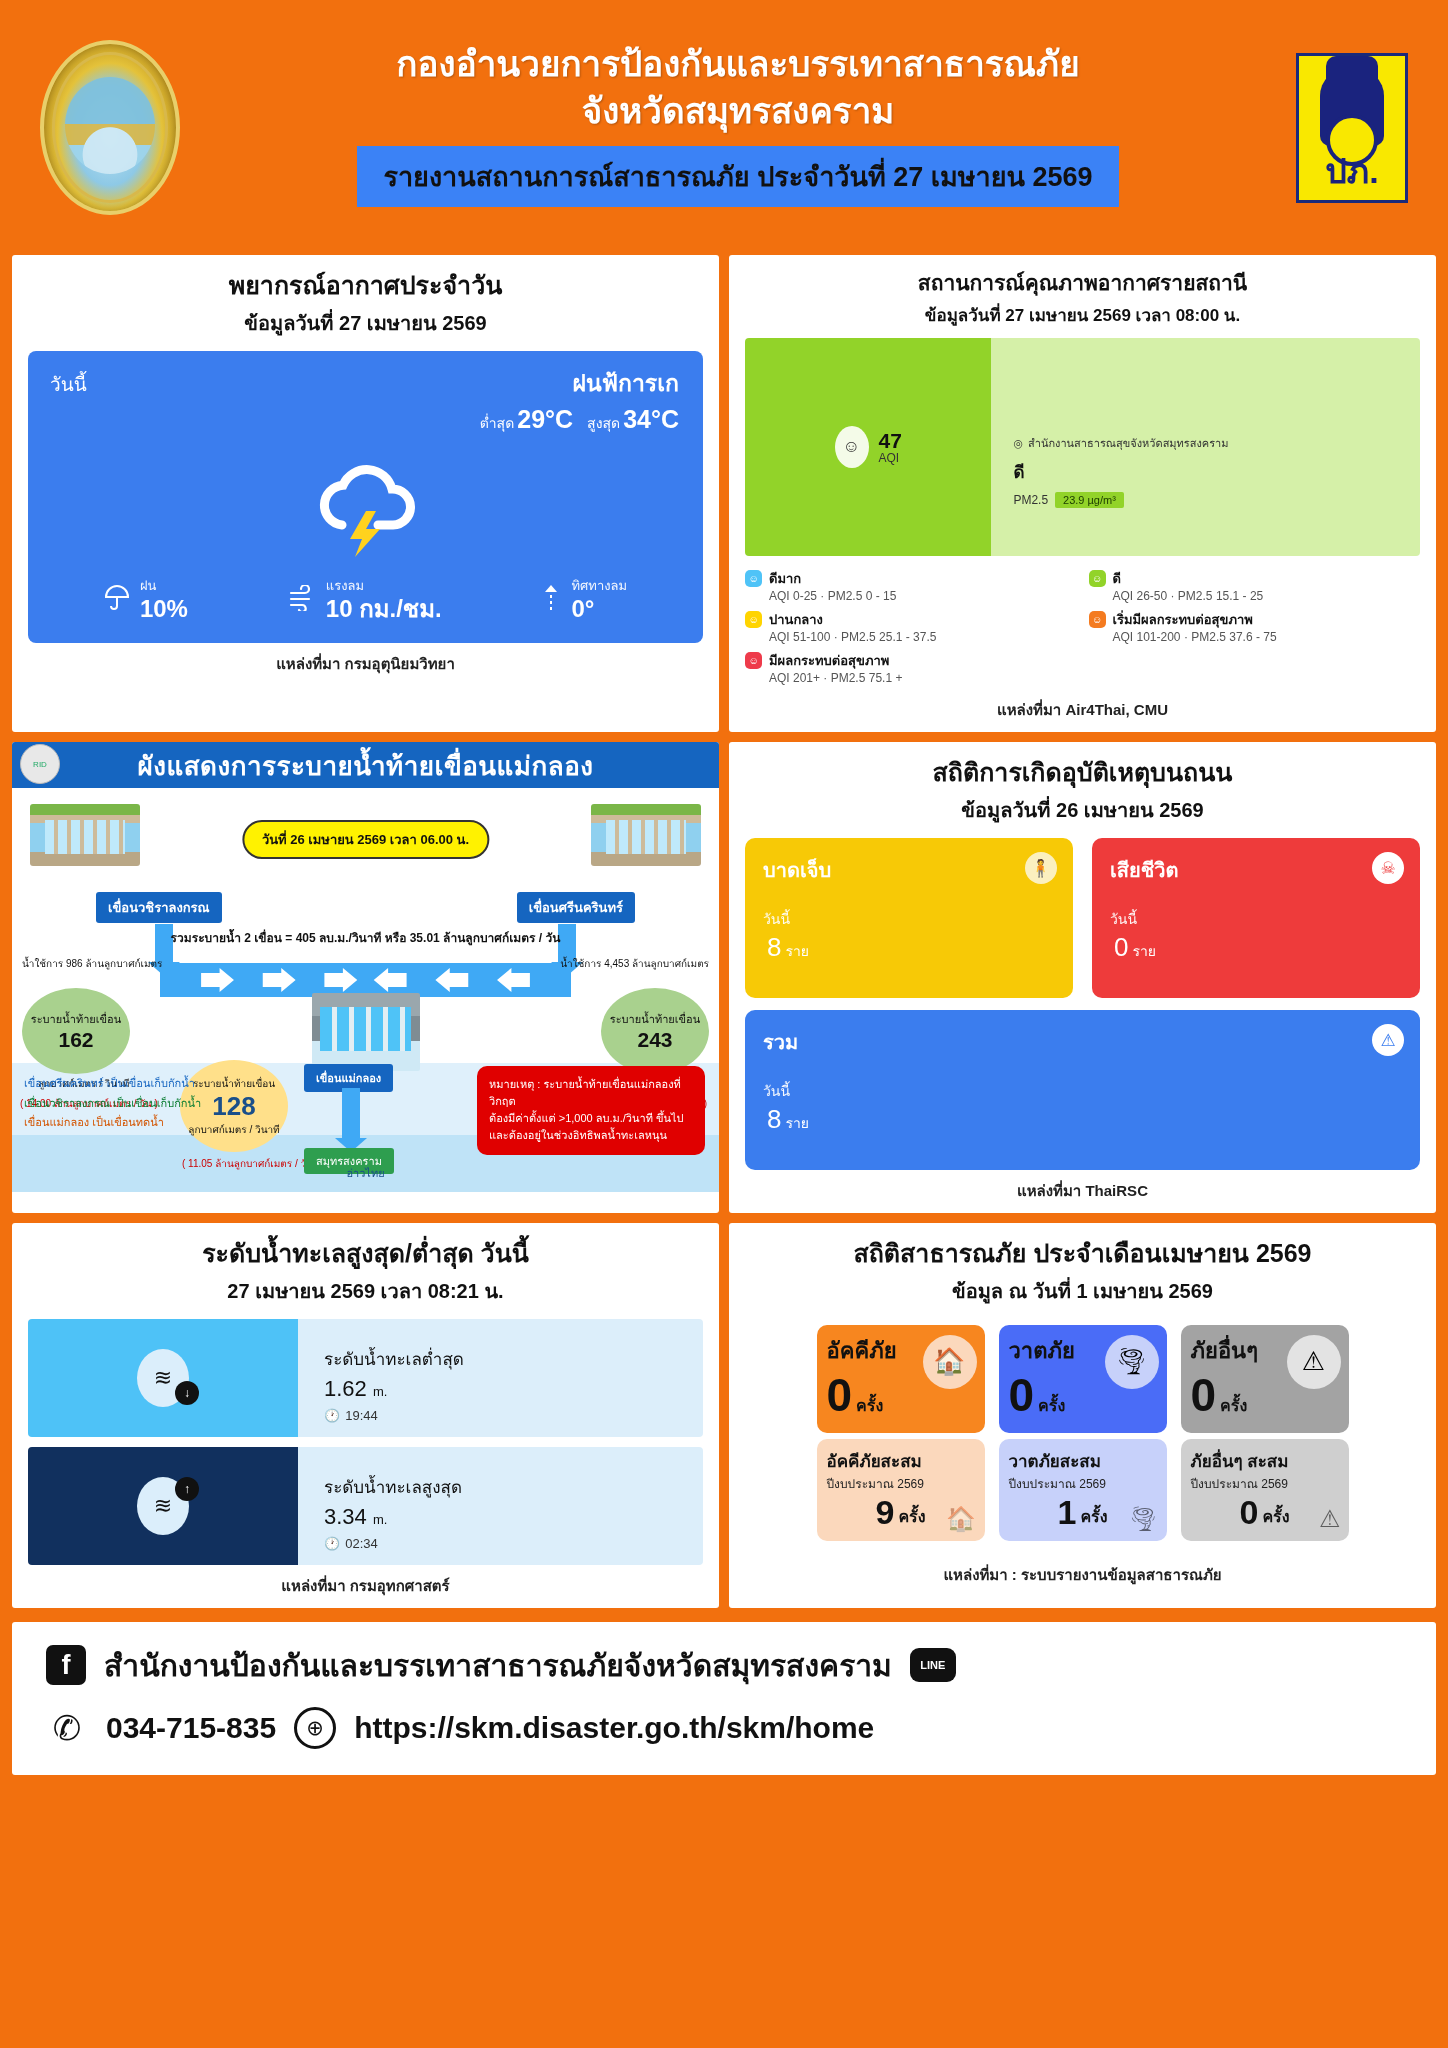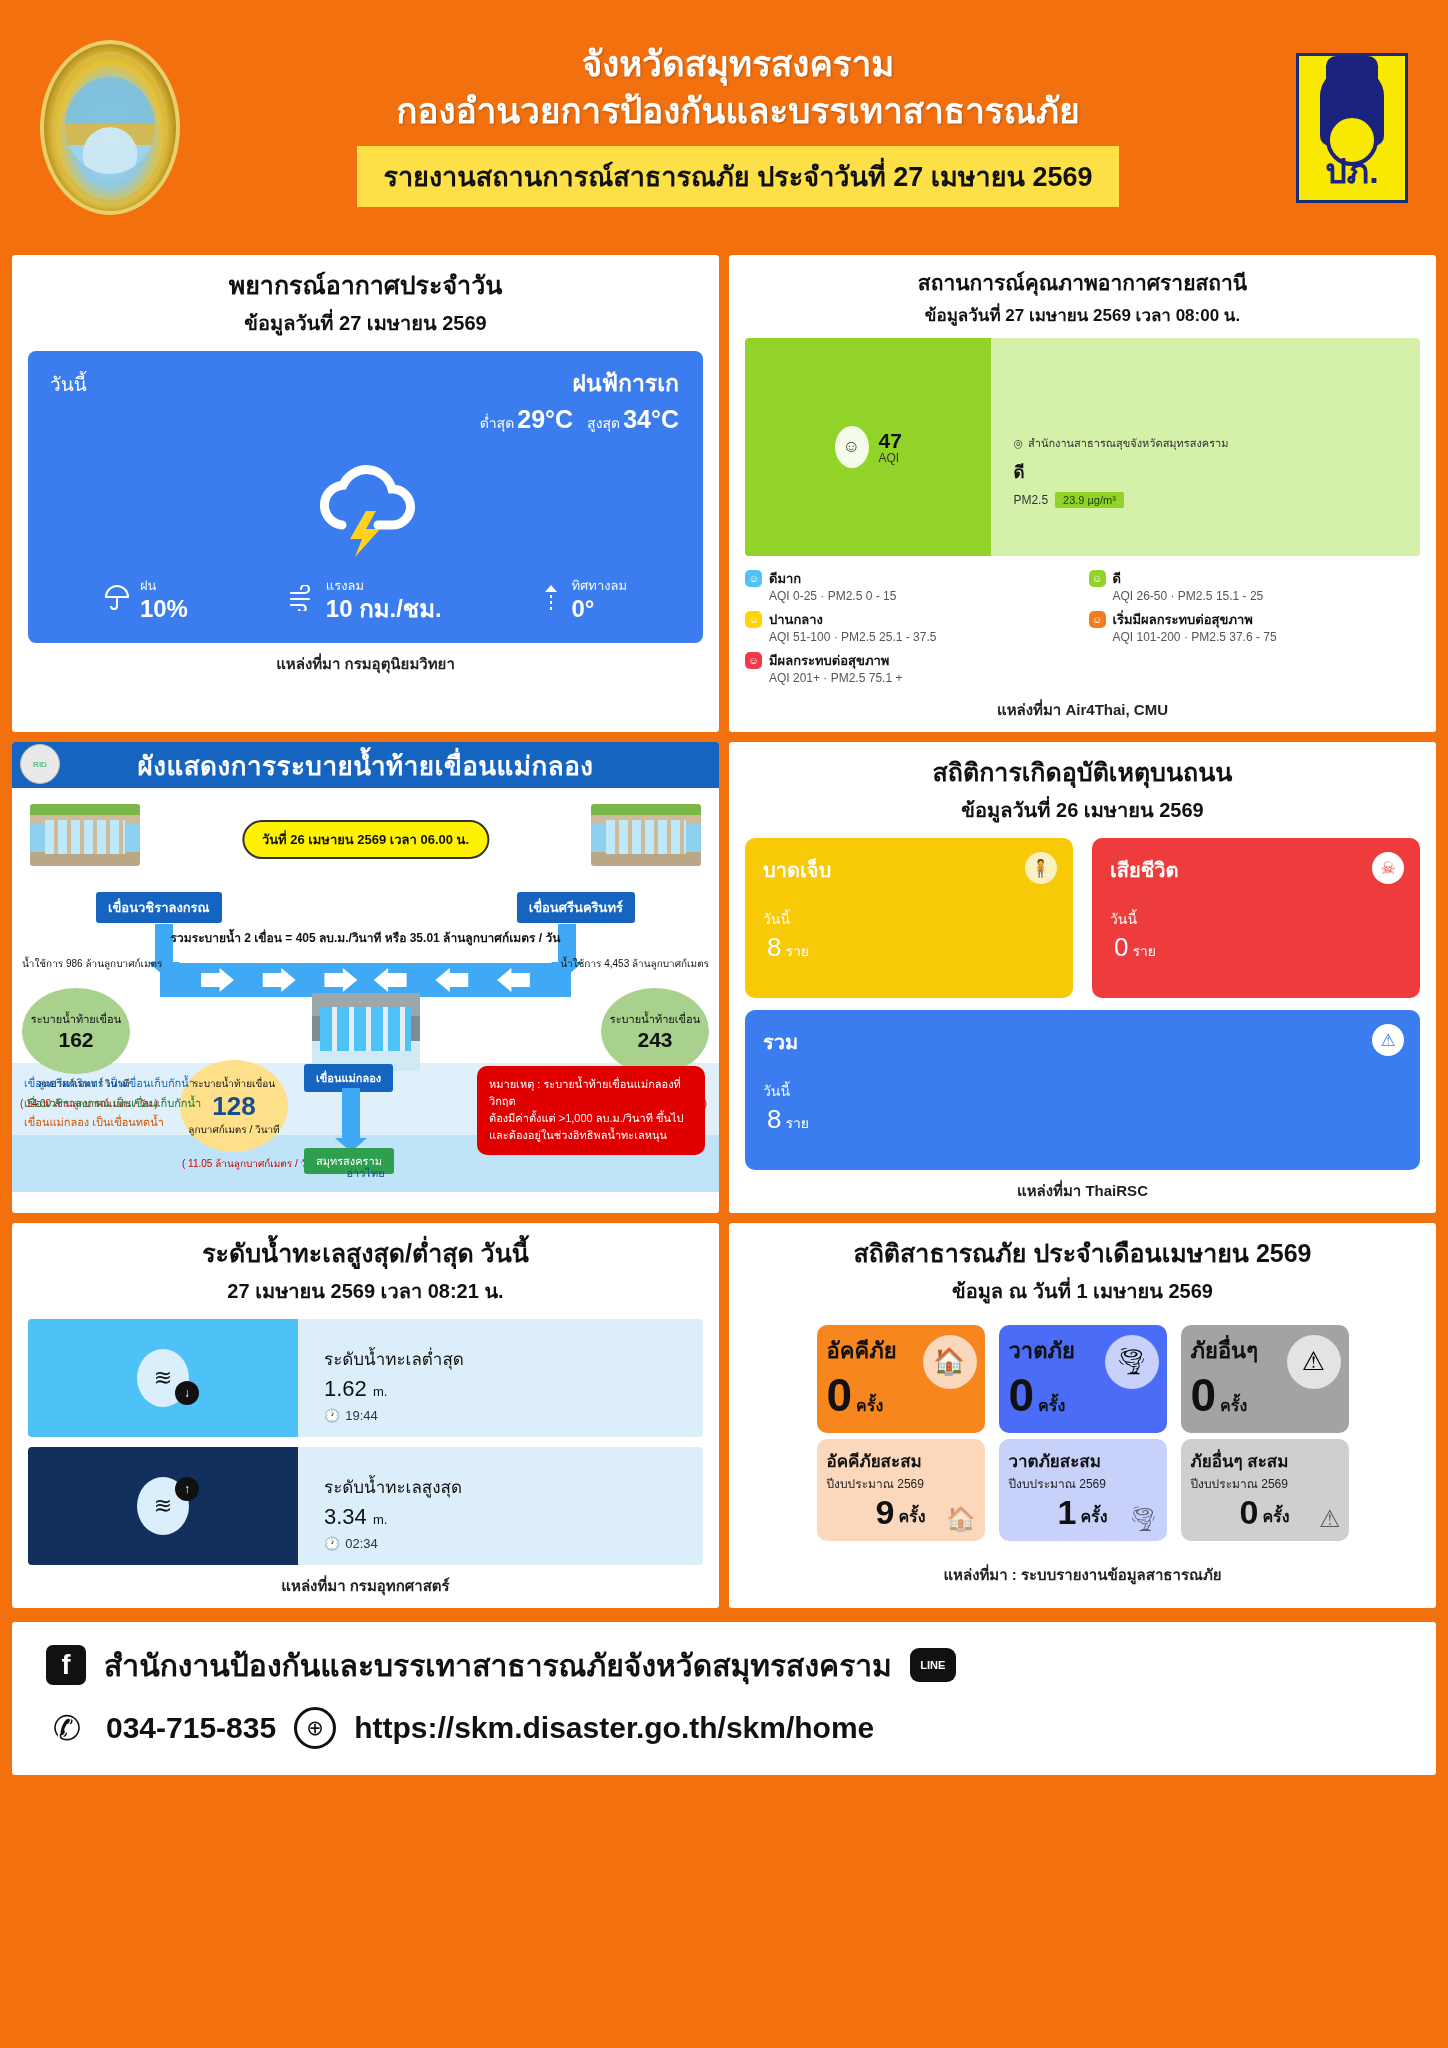--- a/index.html
+++ b/index.html
@@ -27,21 +27,21 @@
       linear-gradient(#7fc1dd 0 48%, #d8b84b 48% 70%, #9fd5ec 70% 100%);
     opacity: .92;
   }
   .seal-ring { position:absolute; inset: 8px; border-radius:50%; border:3px solid #d8b84b; }
   .header-center { flex: 1; text-align: center; padding: 0 10px; }
   .h-title {
     color: #fff; font-size: 35px; font-weight: bold; line-height: 1.32;
     text-shadow: 1px 1px 2px rgba(0,0,0,.25);
   }
   .h-banner {
-    margin: 12px auto 7px; background: #fde047; display: inline-block;
+    margin: 12px auto 7px; background: #3b82f6; display: inline-block;
     padding: 9px 26px; color: #111; font-size: 27px; font-weight: bold;
   }
   .pp-logo {
     width: 112px; height: 150px; background: #F9E800; border: 3px solid #1a2a7a;
     margin-right: 22px; flex: 0 0 auto; position: relative; display: flex;
     flex-direction: column; align-items: center; justify-content: flex-start; padding-top: 8px;
   }
   .pp-hand {
     width: 64px; height: 78px; background: #1a237e; position: relative;
     border-radius: 28px 28px 10px 10px; margin-top: 4px;
@@ -200,22 +200,22 @@
 <body>
 
 <div class="page">
 
   <div class="header">
     <div class="seal">
         <div class="seal-ring"></div>
       </div>
     <div class="header-center">
       <div class="h-title">
+        <div>กองอำนวยการป้องกันและบรรเทาสาธารณภัย</div>
         <div>จังหวัดสมุทรสงคราม</div>
-        <div>กองอำนวยการป้องกันและบรรเทาสาธารณภัย</div>
       </div>
       <div class="h-banner">รายงานสถานการณ์สาธารณภัย ประจำวันที่ 27 เมษายน 2569</div>
     </div>
     <div class="pp-logo">
       <div class="pp-hand"></div>
       <div class="pp-circle"></div>
       <div class="pp-text">ปภ.</div>
     </div>
   </div>
 

